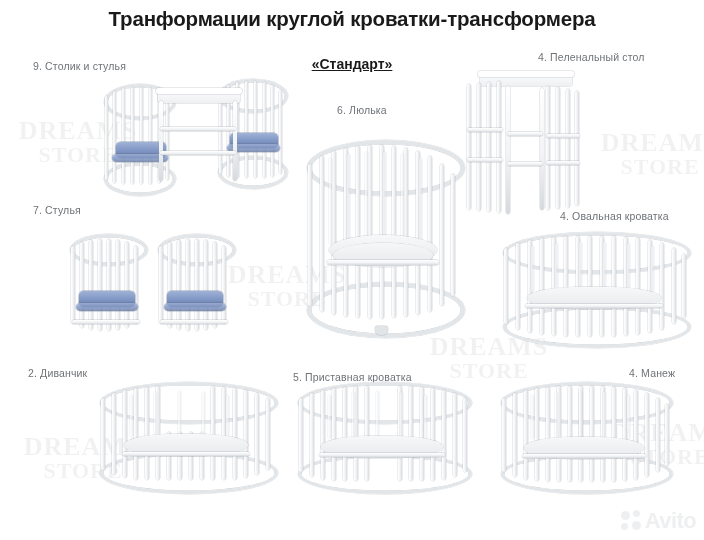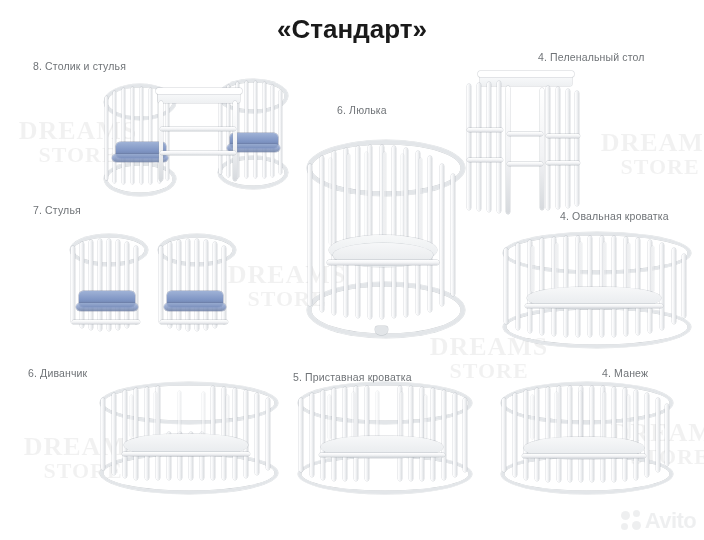--- a/index.html
+++ b/index.html
@@ -28,25 +28,26 @@
   }
   .title-line-1 {
     font-size: 20.5px;
     font-weight: bold;
     color: #1a1a1a;
     letter-spacing: -0.2px;
     line-height: 26px;
     white-space: nowrap;
   }
   .title-line-2 {
-    font-size: 26px;
+    font-size: 14px;
     font-weight: bold;
     color: #1a1a1a;
     line-height: 26px;
-    margin-top: 10px;
+    margin-top: 19px;
+    text-decoration: underline;
   }
 
   
   .label {
     position: absolute;
     font-size: 10.5px;
     color: #6f7377;
     white-space: nowrap;
     letter-spacing: 0.15px;
   }
@@ -171,31 +172,32 @@
   <div class="wm" style="left:600px; top:130px; width:120px;">
     <span class="w1">DREAMS</span>
     <span class="w2">STORE</span>
   </div>
   <div class="wm" style="left:610px; top:420px; width:120px;">
     <span class="w1">DREAMS</span>
     <span class="w2">STORE</span>
   </div>
 
   <div class="title-block">
+    <div class="title-line-1">Транформации круглой кроватки-трансформера</div>
     <div class="title-line-2">«Стандарт»</div>
   </div>
 
-  <div class="label" style="left:33px;  top:60px;">8. Столик и стулья</div>
+  <div class="label" style="left:33px;  top:60px;">9. Столик и стулья</div>
   <div class="label" style="left:538px; top:51px;">4. Пеленальный стол</div>
   <div class="label" style="left:337px; top:104px;">6. Люлька</div>
   <div class="label" style="left:33px;  top:204px;">7. Стулья</div>
   <div class="label" style="left:560px; top:210px;">4. Овальная кроватка</div>
-  <div class="label" style="left:28px;  top:367px;">6. Диванчик</div>
+  <div class="label" style="left:28px;  top:367px;">2. Диванчик</div>
   <div class="label" style="left:293px; top:371px;">5. Приставная кроватка</div>
-  <div class="label" style="left:602px; top:367px;">4. Манеж</div>
+  <div class="label" style="left:629px; top:367px;">4. Манеж</div>
 
   <div class="item" style="left:100px; top:74px; width:186px; height:122px;">
 
     <div class="art">
       <div class="ellipse-rim" style="left:4px;  top:10px;  width:66px; height:30px;"></div>
       <div class="ellipse-rim" style="left:4px;  top:88px;  width:66px; height:28px;"></div>
       <div class="slat" style="left:5px;  top:22px; width:3px; height:84px;"></div>
       <div class="slat" style="left:13px; top:17px; width:3px; height:92px;"></div>
       <div class="slat" style="left:22px; top:14px; width:3px; height:96px;"></div>
       <div class="slat" style="left:31px; top:13px; width:3px; height:97px;"></div>

